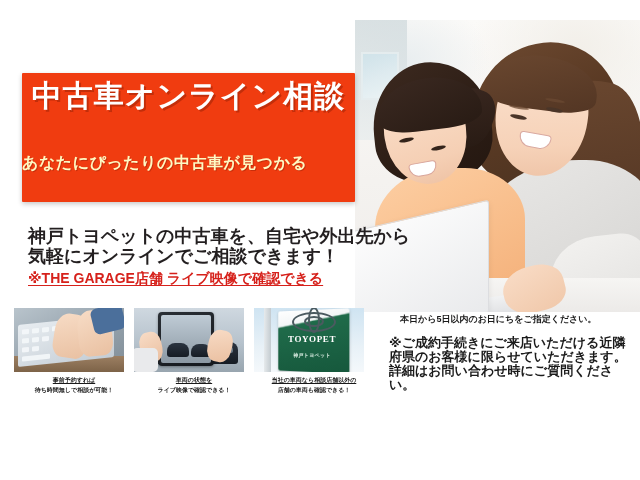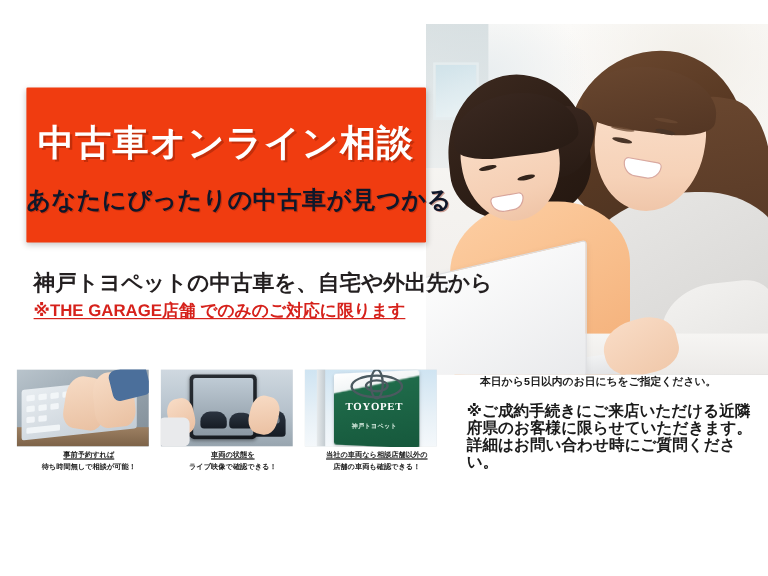--- a/index.html
+++ b/index.html
@@ -88,28 +88,28 @@
     background:linear-gradient(180deg,#f6f5f3,#eceae8);}
 
   
   .banner{
     position:absolute;left:22px;top:73px;width:333px;height:129px;
     background:#f03c10;
     box-shadow:0 2px 5px rgba(0,0,0,.22);
     border-radius:1px;
   }
   .banner-title{
-    position:absolute;left:0;right:0;top:26px;text-align:center;
+    position:absolute;left:0;right:0;top:3px;text-align:center;
     color:#ffffff;font-size:30px;font-weight:bold;letter-spacing:1px;
     text-shadow:2px 2px 0 rgba(140,28,4,.45);
     white-space:nowrap;
   }
   .banner-sub{
-    position:absolute;left:0;right:0;top:80px;text-align:center;
-    color:#0f172a;font-size:20px;font-weight:bold;letter-spacing:.5px;
+    position:absolute;left:0;right:0;top:80px;text-align:left;
+    color:#fef9c3;font-size:16px;font-weight:bold;letter-spacing:.5px;
     text-shadow:1px 1px 0 rgba(140,28,4,.4);
     white-space:nowrap;
   }
 
   
   .lead{position:absolute;left:28px;top:226px;width:320px;}
   .lead-line{font-size:18px;font-weight:bold;color:#231f20;line-height:20px;white-space:nowrap;}
   .lead-note{
     margin-top:4px;font-size:14px;font-weight:bold;color:#d6211b;
     text-decoration:underline;text-underline-offset:2px;white-space:nowrap;
@@ -165,21 +165,21 @@
   .s-ell.i2{left:12px;top:4px;width:16px;height:7px;}
   .s-word{position:absolute;left:24px;top:26px;width:68px;text-align:center;
     color:#ffffff;font-size:9px;font-weight:bold;letter-spacing:.6px;
     font-family:"Liberation Serif",serif;}
   .s-sub{position:absolute;left:24px;top:44px;width:68px;text-align:center;
     color:#dff0e6;font-size:5px;font-weight:bold;letter-spacing:.3px;}
 
   
   .notes{position:absolute;left:389px;top:312px;width:240px;}
   .note-line{font-size:9px;font-weight:bold;color:#1b1b1b;line-height:14px;white-space:nowrap;}
-  .note-line.indent{padding-left:11px;font-family:Liberation Mono, monospace;}
+  .note-line.indent{padding-left:11px;}
   .note-gap{height:10px;}
   .note-p{font-size:13px;font-weight:bold;color:#1b1b1b;line-height:14px;}
 </style>
 </head>
 <body>
 
 <div id="stage">
 
   <div class="hero-photo">
     <div class="hp-bg"></div>
@@ -213,21 +213,22 @@
     <div class="w-hand"></div>
   </div>
 
   <div class="banner">
     <div class="banner-title">中古車オンライン相談</div>
     <div class="banner-sub">あなたにぴったりの中古車が見つかる</div>
   </div>
 
   <div class="lead">
     <div class="lead-line">神戸トヨペットの中古車を、自宅や外出先から</div>
-    <div class="lead-note">※THE GARAGE店舗 でのみのご対応に限ります</div>
+    <div class="lead-line">気軽にオンラインでご相談できます！</div>
+    <div class="lead-note">※THE GARAGE店舗 ライブ映像で確認できる</div>
   </div>
 
   <div class="thumbs">
 
     <div class="thumb t1">
       <div class="thumb-img">
         <div class="k-bg"></div>
         <div class="k-wood"></div>
         <div class="k-board">
           <div class="k-key" style="left:4px;top:5px;width:7px;height:5px;"></div>

